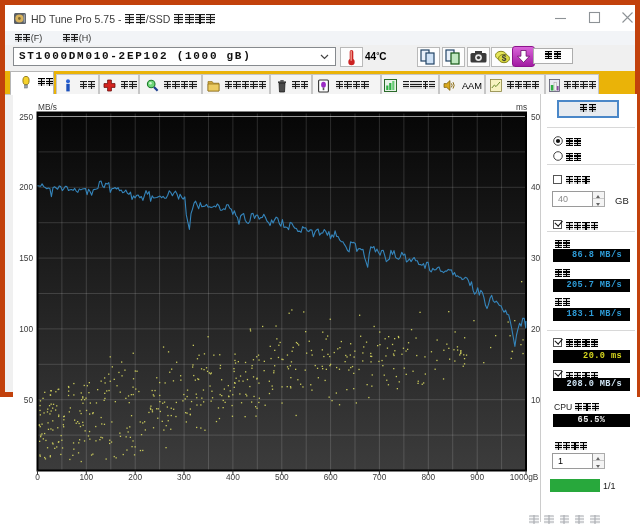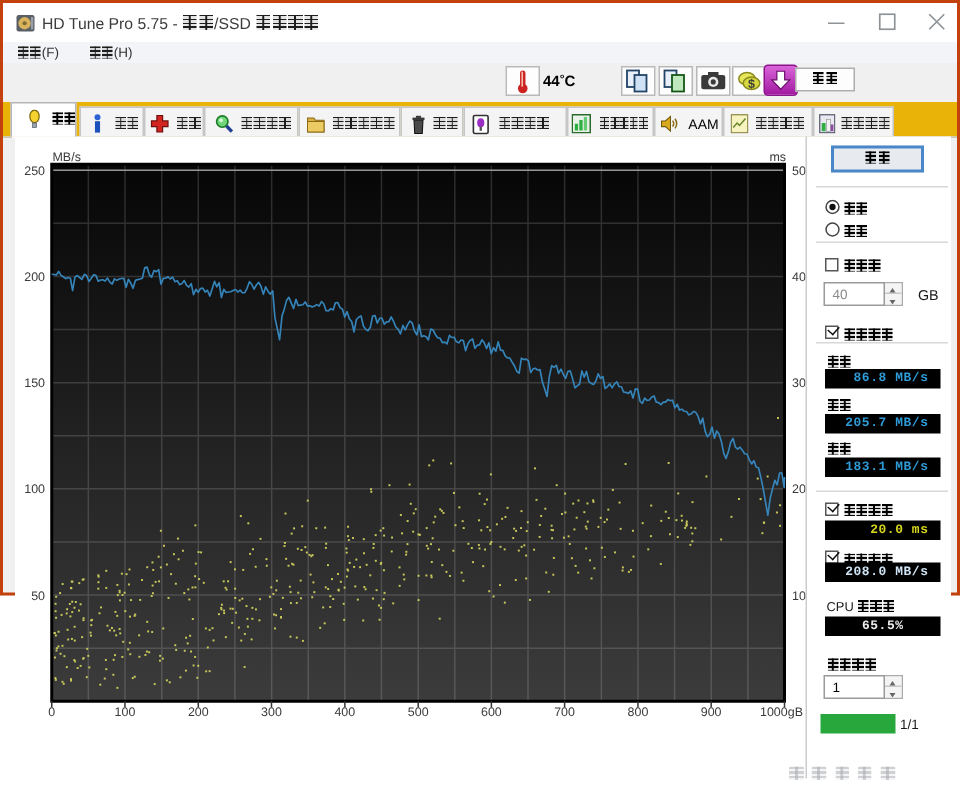--- a/index.html
+++ b/index.html
@@ -1,15 +1,15 @@
 <!DOCTYPE html>
 <html><head><meta charset="utf-8"><style>
 *{margin:0;padding:0;box-sizing:border-box}
 html,body{width:640px;height:527px;overflow:hidden;font-family:"Liberation Sans",sans-serif;background:#fff}
-#win{position:relative;width:640px;height:397px;background:#f0f0f0;border:2px solid #c2410c}
+#win{position:relative;width:640px;height:397px;background:#f0f0f0;border:5px solid #c2410c}
 #titlebarbg{left:0;top:0;width:100%;height:26px;background:#fff}
 .abs{position:absolute}
 
 .z{display:inline-block;width:7.3px;height:7.6px;margin:0 .55px;vertical-align:-1px;
  background:linear-gradient(90deg,transparent 0 42%,#1d1d1d 42% 56%,transparent 56%),
  repeating-linear-gradient(180deg,#1d1d1d 0 1px,transparent 1px 2.55px);
  background-color:rgba(40,40,40,.12)}
 .zb .z{background:linear-gradient(90deg,transparent 0 40%,#000 40% 58%,transparent 58%),
  repeating-linear-gradient(180deg,#000 0 1.1px,transparent 1.1px 2.5px);background-color:rgba(0,0,0,.15)}
 .zt .z{width:9.3px;height:9.6px;margin:0 .7px;vertical-align:-1.5px}
@@ -70,20 +70,23 @@
 <div class="abs winbtn" style="left:607px"><svg width="30" height="25">
         <path d="M10.5 7.5l10 10M20.5 7.5l-10 10" stroke="#8d9296" stroke-width="1.1"></path>
       </svg></div>
 
 <div class="abs" id="menubar">
  <span style="position:absolute;left:9px;top:2px"><i class="z"></i><i class="z"></i>(F)</span>
  <span style="position:absolute;left:57px;top:2px"><i class="z"></i><i class="z"></i>(H)</span>
 </div>
 
 <div class="abs" id="toolbar"></div>
+<div class="abs" id="combo">ST1000DM010-2EP102 (1000 gB)<svg style="position:absolute;right:6px;top:6px" width="9" height="6">
+        <path d="M1 1l3.5 3.5L8 1" stroke="#444" stroke-width="1.2" fill="none"></path>
+      </svg></div>
 <div class="abs tbtn" style="left:335px">
  <svg width="21" height="18" viewBox="0 0 21 18">
         <g transform="translate(5.5,1)">
   <rect x="3.2" y="1" width="3.6" height="11" rx="1.8" fill="#c22"></rect>
           <circle cx="5" cy="13" r="3.2" fill="#c22"></circle>
   <rect x="4.1" y="1.8" width="1.1" height="10" fill="#f5bbaa"></rect>
         </g>
       </svg>
 </div>
 <div class="abs zb" style="left:360px;top:46px;font-size:10px;font-weight:bold">44<span style="font-size:8px;vertical-align:2px">°</span>C</div>

